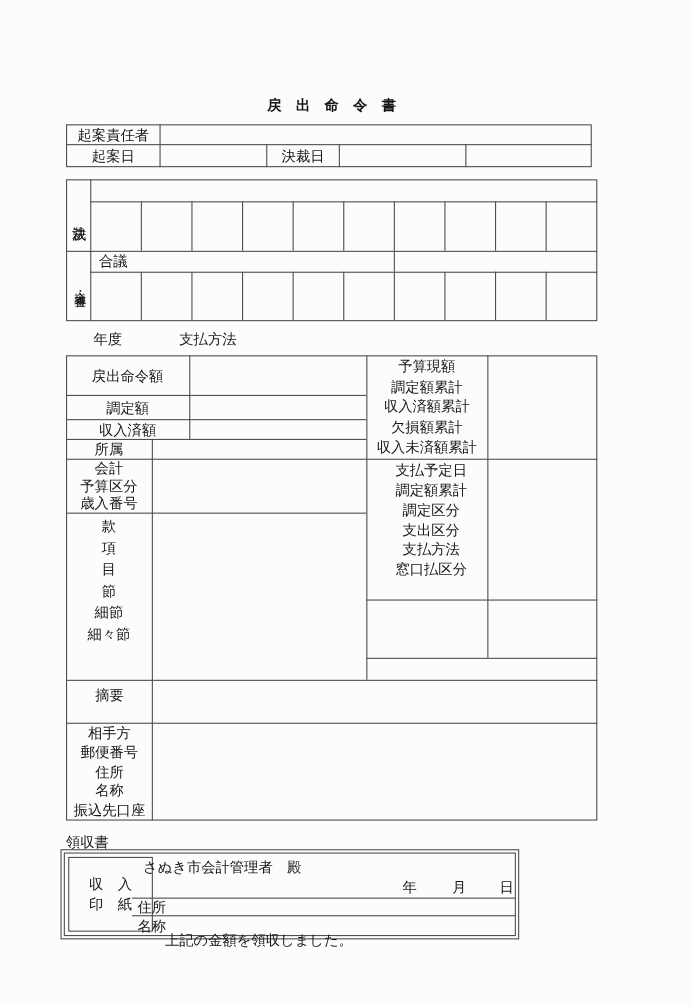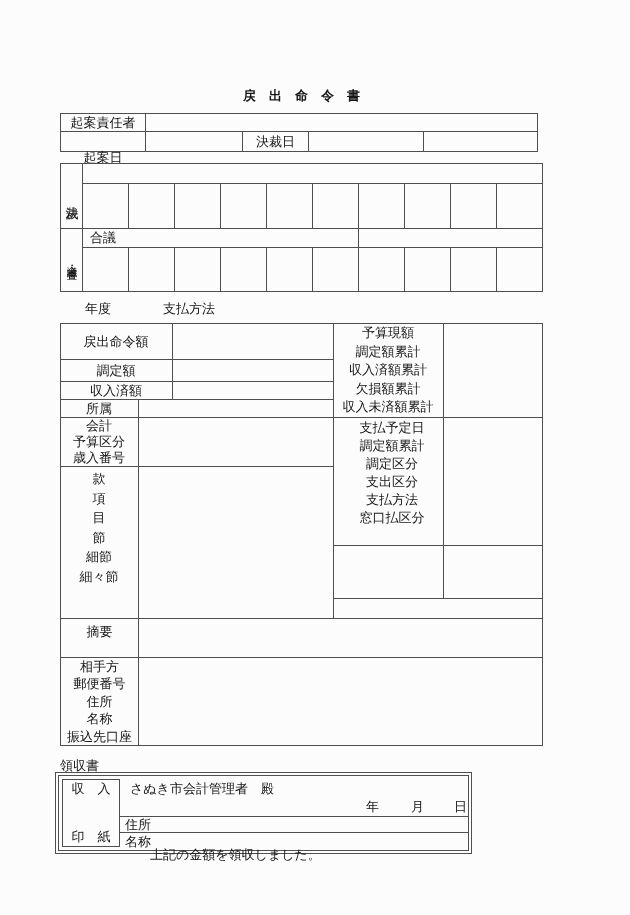--- a/index.html
+++ b/index.html
@@ -26,21 +26,21 @@
   <div class="c" style="left:60px;top:87px;width:483px;height:18px;font-size:13px;font-weight:bold;">戻　出　命　令　書</div>
 
   <div>
     <div class="bx" style="left:60px;top:113px;width:478px;height:39px;"></div>
     <div class="h" style="left:60px;top:131px;width:478px;"></div>
     <div class="v" style="left:145px;top:113px;height:39px;"></div>
     <div class="v" style="left:242px;top:131px;height:21px;"></div>
     <div class="v" style="left:308px;top:131px;height:21px;"></div>
     <div class="v" style="left:423px;top:131px;height:21px;"></div>
     <div class="c" style="left:61px;top:114px;width:84px;height:17px;">起案責任者</div>
-    <div class="c" style="left:61px;top:148px;width:84px;height:19px;">起案日</div>
+    <div class="c" style="left:61px;top:132px;width:84px;height:19px;">起案日</div>
     <div class="c" style="left:243px;top:132px;width:65px;height:19px;">決裁日</div>
     <div class="f" style="left:146px;top:114px;width:391px;height:17px;"></div>
     <div class="f" style="left:146px;top:132px;width:96px;height:19px;"></div>
     <div class="f" style="left:309px;top:132px;width:114px;height:19px;"></div>
     <div class="f" style="left:424px;top:132px;width:113px;height:19px;"></div>
   </div>
 
   <div>
     <div class="bx" style="left:60px;top:163px;width:483px;height:129px;"></div>
     <div class="v" style="left:82px;top:163px;height:129px;"></div>
@@ -154,21 +154,21 @@
     <div class="f" style="left:444px;top:546px;width:98px;height:52px;"></div>
     <div class="f" style="left:334px;top:599px;width:208px;height:19px;"></div>
     <div class="f" style="left:139px;top:619px;width:403px;height:38px;"></div>
     <div class="f" style="left:139px;top:658px;width:403px;height:88px;"></div>
   </div>
 
   <div>
     <div class="t" style="left:60px;top:759px;">領収書</div>
     <div class="bx" style="left:55px;top:772px;width:417px;height:82px;"></div>
     <div class="bx" style="left:58px;top:775px;width:411px;height:76px;"></div>
-    <div class="bx blk" style="left:62px;top:779px;width:58px;height:68px;justify-content:space-between;">
+    <div class="bx blk" style="left:62px;top:779px;width:77px;height:68px;justify-content:center;">
       <div>収　入</div>
       <div>印　紙</div>
     </div>
     <div class="t" style="left:130px;top:782px;">さぬき市会計管理者　殿</div>
     <div class="t" style="left:150px;top:800px;margin-top:48px;">上記の金額を領収しました。</div>
     <div class="t" style="left:366px;top:800px;">年</div>
     <div class="t" style="left:411px;top:800px;">月</div>
     <div class="t" style="left:454px;top:800px;">日</div>
     <div class="h" style="left:120px;top:816px;width:349px;"></div>
     <div class="h" style="left:120px;top:832px;width:349px;"></div>

